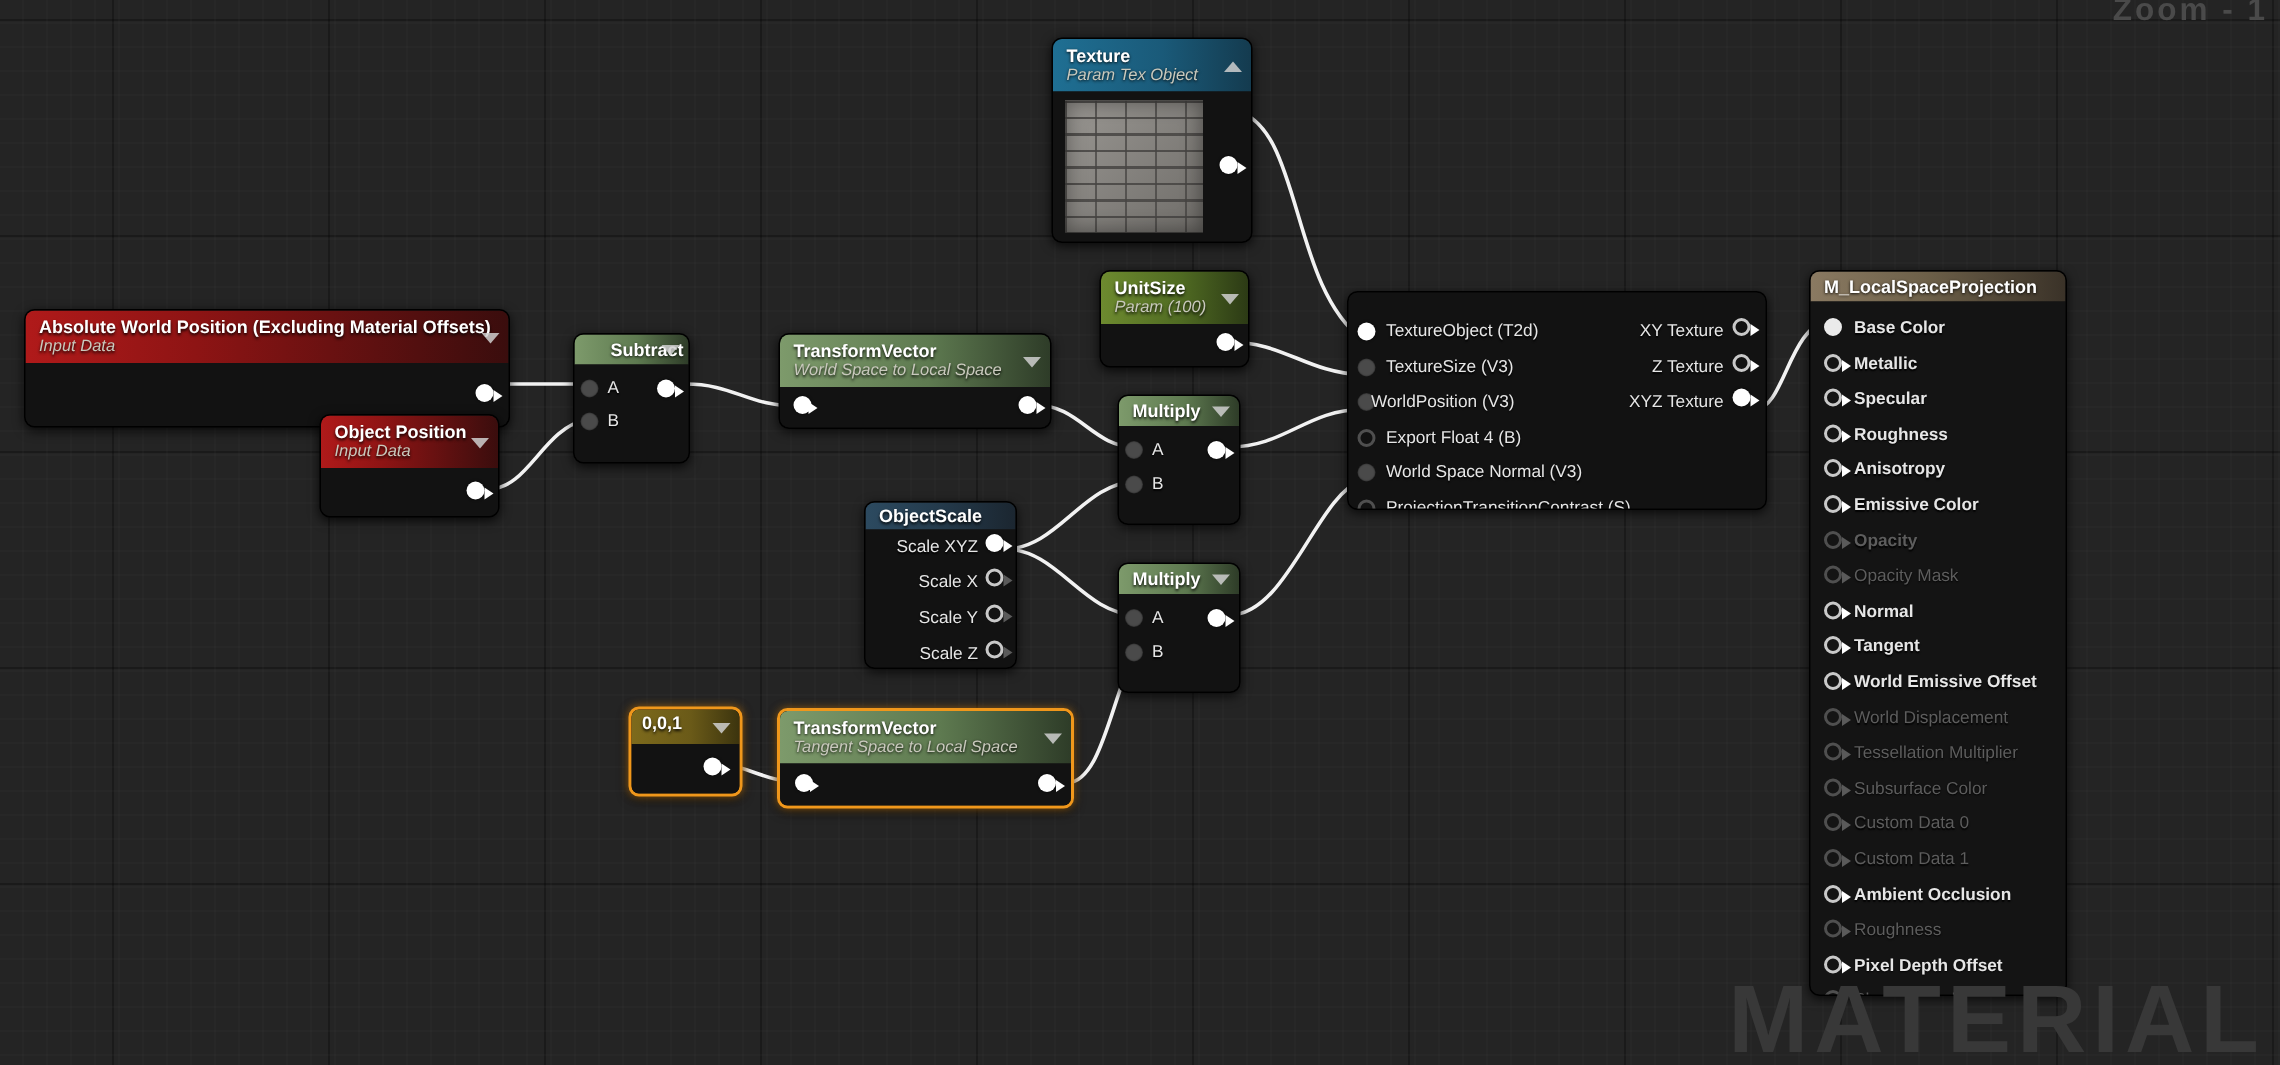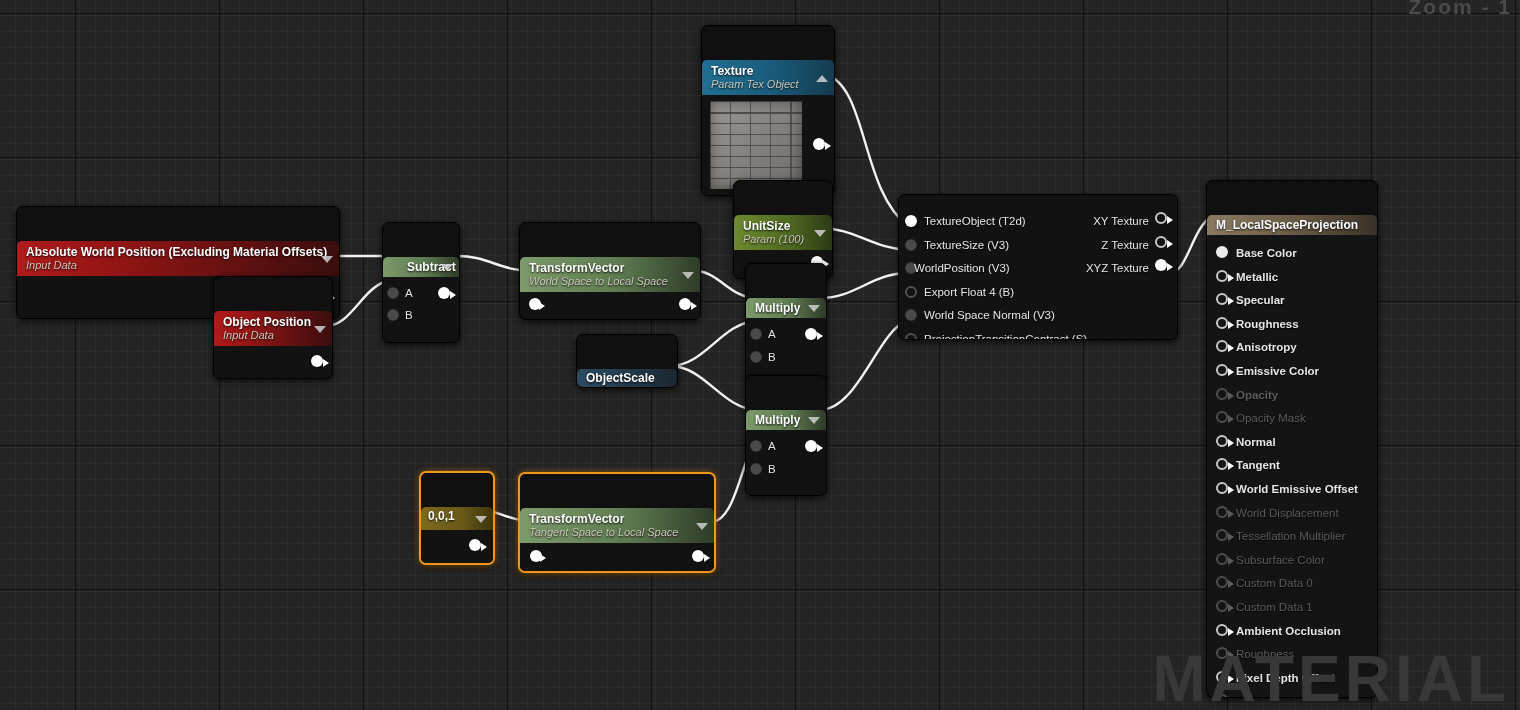--- a/index.html
+++ b/index.html
@@ -39,21 +39,21 @@
     box-shadow:0 2px 7px rgba(0,0,0,.75);
     border:1px solid #000;
     overflow:hidden;
   }
   .node.sel{
     border:2px solid #f0971b;
     box-shadow:0 0 6px rgba(240,151,27,.55), 0 2px 7px rgba(0,0,0,.8);
   }
   .node .hdr{
     position:relative; padding:4px 22px 4px 9px;
-    border-top-left-radius:5px; border-top-right-radius:5px;margin-top:34px;
+    border-top-left-radius:5px; border-top-right-radius:5px;
   }
   .node .title{
     font-size:12px; font-weight:bold; color:#ffffff;
     text-shadow:0 1px 2px rgba(0,0,0,.9); line-height:14px; white-space:nowrap;
   }
   .node .sub{
     font-size:11px; font-style:italic; color:#c9c9bd;
     text-shadow:0 1px 2px rgba(0,0,0,.9); line-height:13px; white-space:nowrap;
   }
   .caret{
@@ -253,20 +253,37 @@
       <span class="plabel" style="left:22px; top:33px;">B</span>
       <span class="pin filled" style="right:9px; top:10px;"></span>
       <span class="pin-arrow" style="right:3px; top:14px;"></span>
     </div>
   </div>
 
   <div class="node" id="node-objscale" style="left:576px; top:334px; width:102px;">
     <div class="hdr hdr-steel" style="padding-top:2px;padding-bottom:2px;padding-right:9px;">
       <div class="title">ObjectScale</div>
     </div>
+    <div class="body" style="height:92px;">
+      <span class="plabel right" style="right:25px; top:6px;">Scale XYZ</span>
+      <span class="pin filled" style="right:8px; top:3px;"></span>
+      <span class="pin-arrow" style="right:2px; top:7px;"></span>
+
+      <span class="plabel right" style="right:25px; top:29px;">Scale X</span>
+      <span class="ring" style="right:8px; top:26px;"></span>
+      <span class="pin-arrow dim" style="right:2px; top:30px;"></span>
+
+      <span class="plabel right" style="right:25px; top:53px;">Scale Y</span>
+      <span class="ring" style="right:8px; top:50px;"></span>
+      <span class="pin-arrow dim" style="right:2px; top:54px;"></span>
+
+      <span class="plabel right" style="right:25px; top:77px;">Scale Z</span>
+      <span class="ring" style="right:8px; top:74px;"></span>
+      <span class="pin-arrow dim" style="right:2px; top:78px;"></span>
+    </div>
   </div>
 
   <div class="node sel" id="node-const" style="left:419px; top:471px; width:76px;">
     <div class="hdr hdr-gold" style="padding:2px 22px 7px 7px;">
       <div class="title">0,0,1</div>
       <span class="caret"></span>
     </div>
     <div class="body" style="height:33px;">
       <span class="pin filled" style="right:12px; top:9px;"></span>
       <span class="pin-arrow" style="right:6px; top:13px;"></span>

